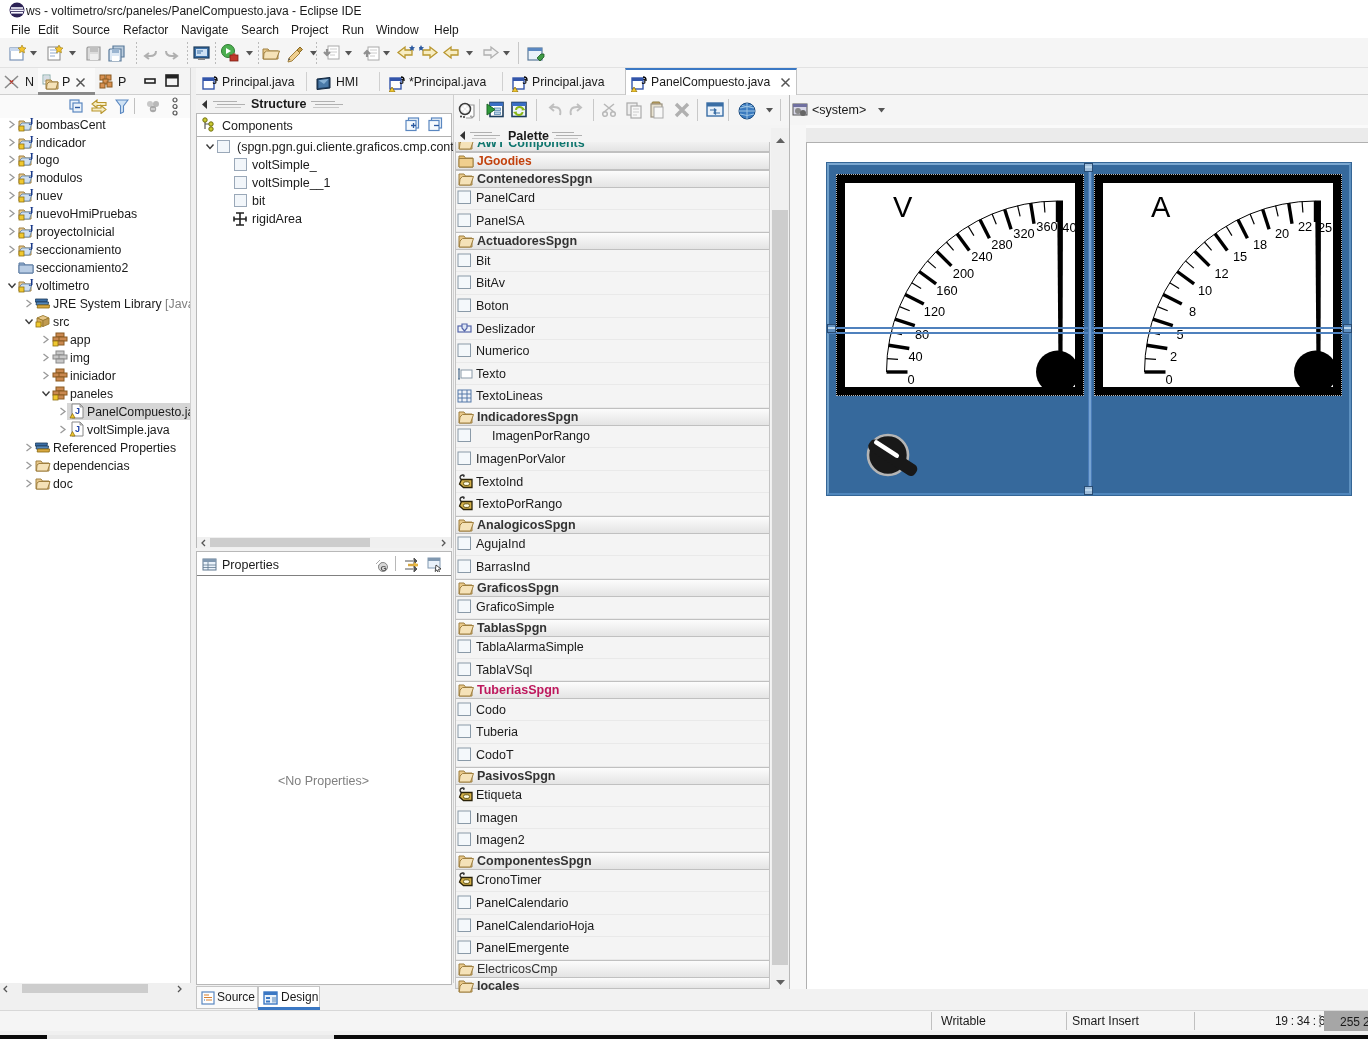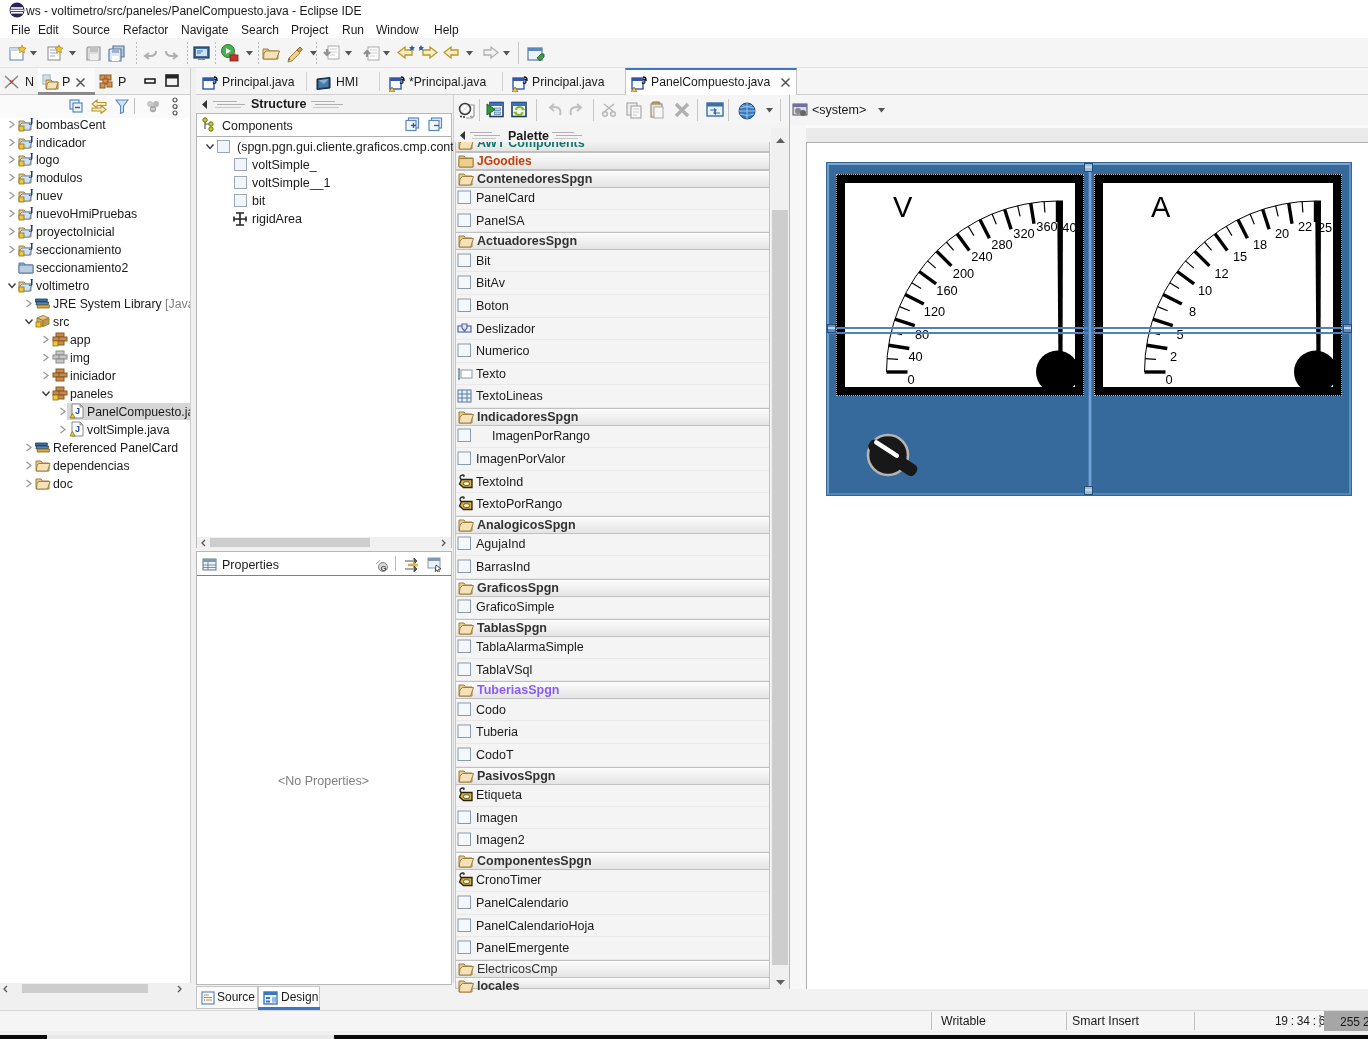--- a/index.html
+++ b/index.html
@@ -379,21 +379,21 @@
     </svg></div>
 <div class="a t" style="left:87px;top:423px;font-size:12.3px">voltSimple.java</div>
 <svg class="a" style="left:24px;top:443px" width="9" height="9">
     <path d="M2.5 1 L7 4.5 L2.5 8" stroke="#9a9a9a" fill="none" stroke-width="1.3"></path>
   </svg>
 <div class="a" style="left:35px;top:439px;width:16px;height:16px"><svg width="16" height="16" viewBox="0 0 16 16">
       <rect x="1" y="4" width="12" height="3" fill="#3a6ea5" stroke="#1d3d5c" stroke-width="0.8" transform="skewX(-8)"></rect>
       <rect x="2.5" y="7" width="12" height="3" fill="#5588bb" stroke="#1d3d5c" stroke-width="0.8" transform="skewX(-8)"></rect>
       <rect x="4" y="10" width="12" height="3" fill="#d8a840" stroke="#8a6a10" stroke-width="0.8" transform="skewX(-8)"></rect>
     </svg></div>
-<div class="a t" style="left:53px;top:441px;font-size:12.3px">Referenced PanelCard</div>
+<div class="a t" style="left:53px;top:441px;font-size:12.3px">Referenced Properties</div>
 <svg class="a" style="left:24px;top:461px" width="9" height="9">
     <path d="M2.5 1 L7 4.5 L2.5 8" stroke="#9a9a9a" fill="none" stroke-width="1.3"></path>
   </svg>
 <div class="a" style="left:35px;top:457px;width:16px;height:16px"><svg width="16" height="16" viewBox="0 0 16 16">
       <path d="M1 4 h5 l1.5 2 H14 v8 H1 z" fill="#e8c88a" stroke="#a08040" stroke-width="1"></path>
       <path d="M2 8 L4 6.5 h11 l-2.5 7.5 H1.5 z" fill="#f5e2b8" stroke="#a08040" stroke-width="1"></path>
     </svg></div>
 <div class="a t" style="left:53px;top:459px;font-size:12.3px">dependencias</div>
 <svg class="a" style="left:24px;top:479px" width="9" height="9">
     <path d="M2.5 1 L7 4.5 L2.5 8" stroke="#9a9a9a" fill="none" stroke-width="1.3"></path>
@@ -791,21 +791,21 @@
 <div class="a" style="left:457px;top:662px;width:16px;height:16px"><svg width="15" height="15">
       <rect x="1" y="1" width="12.5" height="12.5" fill="#f4f8fb" stroke="#8a9aa8" stroke-width="1"></rect>
     </svg></div>
 <div class="a t" style="left:476px;top:663px;font-size:12.5px">TablaVSql</div>
 <div class="a" style="left:455px;top:680px;width:315px;height:1px;background:#e9e9e9"></div>
 <div class="a" style="left:455px;top:681px;width:315px;height:18px;background:linear-gradient(#fcfcfc,#e4e4e4);border:1px solid #c0c0c0;"></div>
 <div class="a" style="left:458px;top:682px;width:16px;height:15px"><svg width="16" height="15" viewBox="0 0 16 15">
       <path d="M1 3 h5 l1.5 2 H14 v9 H1 z" fill="#e8c88a" stroke="#a08040" stroke-width="1"></path>
       <path d="M2 8 L4.5 5.5 h11 l-3 8.5 H1.3 z" fill="#f5e2b8" stroke="#a08040" stroke-width="1"></path>
     </svg></div>
-<div class="a t" style="left:477px;top:683px;font-size:12.5px;font-weight:bold;color:#8b5cf6">TuberiasSpgn</div>
+<div class="a t" style="left:477px;top:683px;font-size:12.5px;font-weight:bold;color:#be185d">TuberiasSpgn</div>
 <div class="a" style="left:457px;top:702px;width:16px;height:16px"><svg width="15" height="15">
       <rect x="1" y="1" width="12.5" height="12.5" fill="#f4f8fb" stroke="#8a9aa8" stroke-width="1"></rect>
     </svg></div>
 <div class="a t" style="left:476px;top:703px;font-size:12.5px">Codo</div>
 <div class="a" style="left:455px;top:720px;width:315px;height:1px;background:#e9e9e9"></div>
 <div class="a" style="left:457px;top:724px;width:16px;height:16px"><svg width="15" height="15">
       <rect x="1" y="1" width="12.5" height="12.5" fill="#f4f8fb" stroke="#8a9aa8" stroke-width="1"></rect>
     </svg></div>
 <div class="a t" style="left:476px;top:725px;font-size:12.5px">Tuberia</div>
 <div class="a" style="left:455px;top:743px;width:315px;height:1px;background:#e9e9e9"></div>

